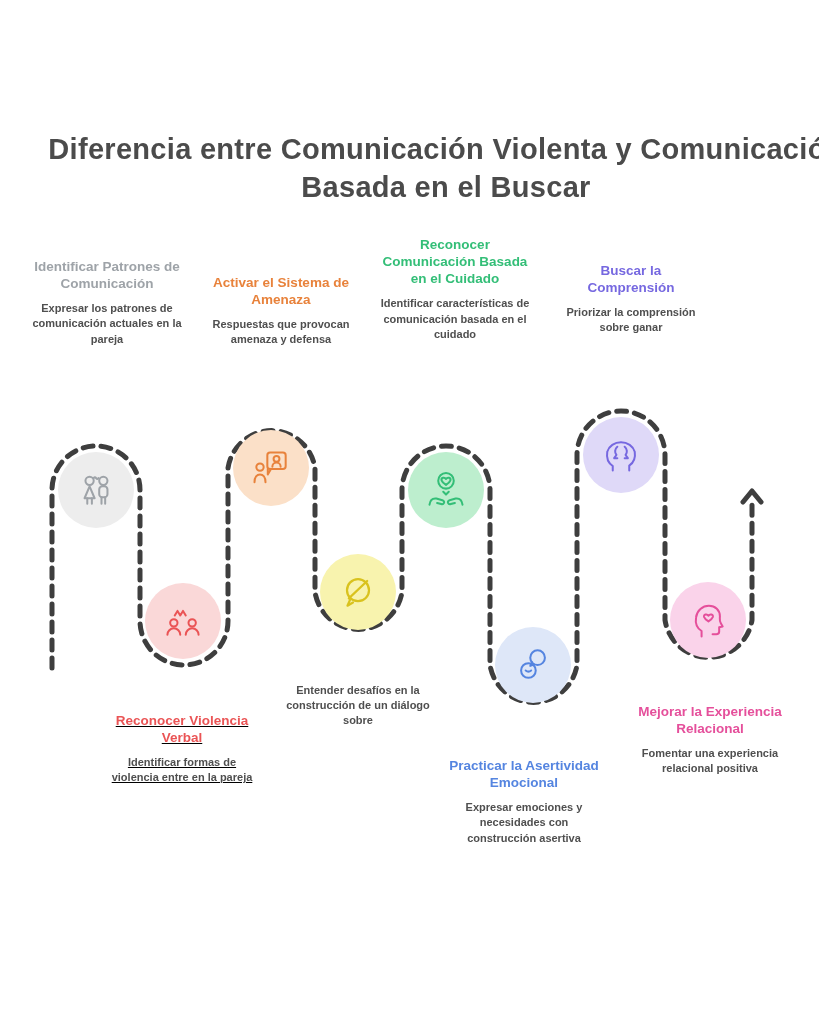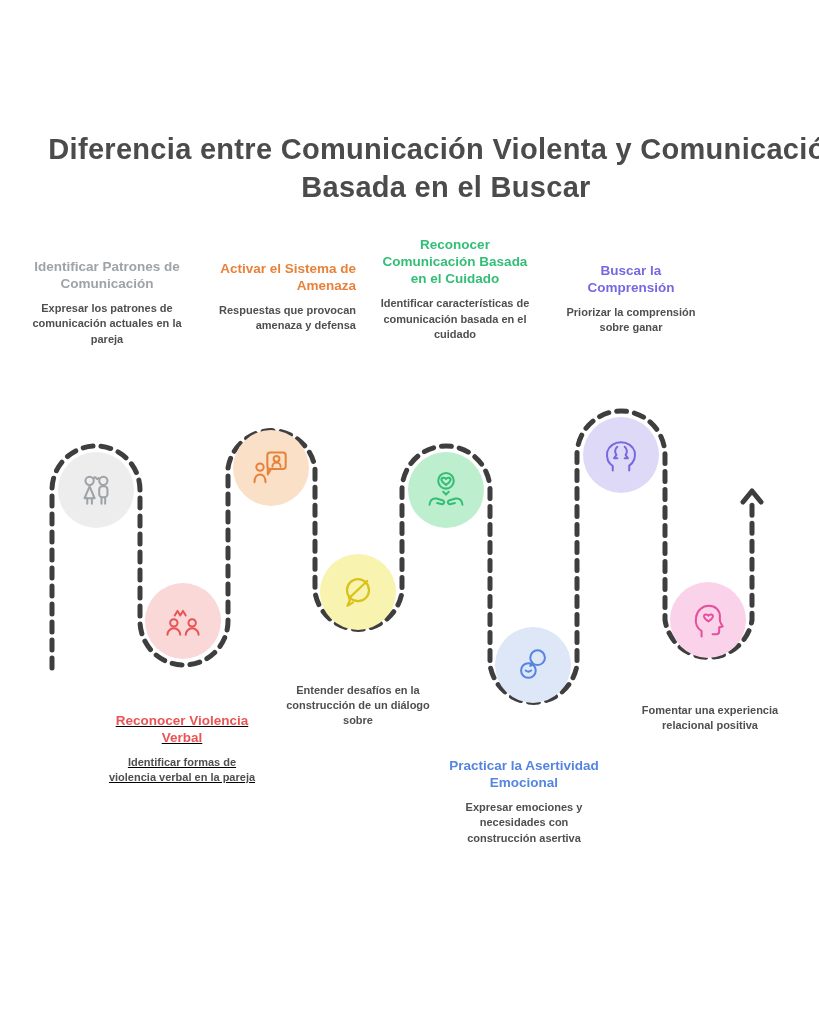--- a/index.html
+++ b/index.html
@@ -122,41 +122,42 @@
         <path d="M17 42 v-6 C12 33 10 27 11 21 C12 13.5 18 8.5 25 8.5 c7 0 12 5 12 11.5 c0 3 -0.8 4.5 1 7.5 l2 3.5 -3.8 1 v4.5 c0 2 -1.3 3 -3.2 3 h-4"></path>
         <path d="M24.5 25.5 s-4 -2.5 -4.8 -4.8 c-0.8 -2.8 3.2 -3.8 4.8 -1.4 c1.6 -2.4 5.6 -1.4 4.8 1.4 c-0.8 2.3 -4.8 4.8 -4.8 4.8 Z"></path>
       </svg>
     </span>
   </div>
 
   <div class="tb" style="left:32px;top:258px;">
     <h3 style="color: rgb(158, 163, 168);">Identificar Patrones de Comunicación</h3>
     <p>Expresar los patrones de comunicación actuales en la pareja</p>
   </div>
-  <div class="tb" style="left:206px;top:260px;text-align:right;">
+  <div class="tb" style="left:206px;top:274px;">
     <h3 style="color: rgb(232, 130, 59);">Activar el Sistema de Amenaza</h3>
     <p>Respuestas que provocan amenaza y defensa</p>
   </div>
   <div class="tb" style="left:380px;top:236px;">
     <h3 style="color: rgb(51, 190, 119);">Reconocer Comunicación Basada en el Cuidado</h3>
     <p>Identificar características de comunicación basada en el cuidado</p>
   </div>
   <div class="tb" style="left:556px;top:262px;">
     <h3 style="color: rgb(118, 104, 224);">Buscar la Comprensión</h3>
     <p>Priorizar la comprensión sobre ganar</p>
   </div>
 
   <div class="tb" style="left:107px;top:712px;text-decoration:underline;">
     <h3 style="color: rgb(234, 84, 85);">Reconocer Violencia Verbal</h3>
-    <p>Identificar formas de violencia verbal en la pareja</p>
+    <p>Identificar formas de violencia entre en la pareja</p>
   </div>
   <div class="tb" style="left:283px;top:683px;">
     <p>Entender desafíos en la construcción de un diálogo sobre</p>
   </div>
   <div class="tb" style="left:449px;top:757px;">
     <h3 style="color: rgb(85, 133, 224);">Practicar la Asertividad Emocional</h3>
     <p>Expresar emociones y necesidades con construcción asertiva</p>
   </div>
   <div class="tb" style="left:635px;top:703px;">
+    <h3 style="color: rgb(229, 79, 155);">Mejorar la Experiencia Relacional</h3>
     <p>Fomentar una experiencia relacional positiva</p>
   </div>
 
 </div>
 
 </body></html>

